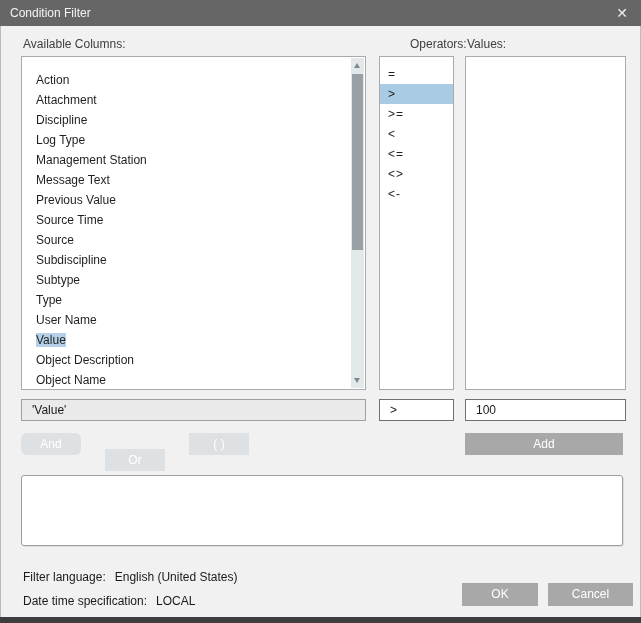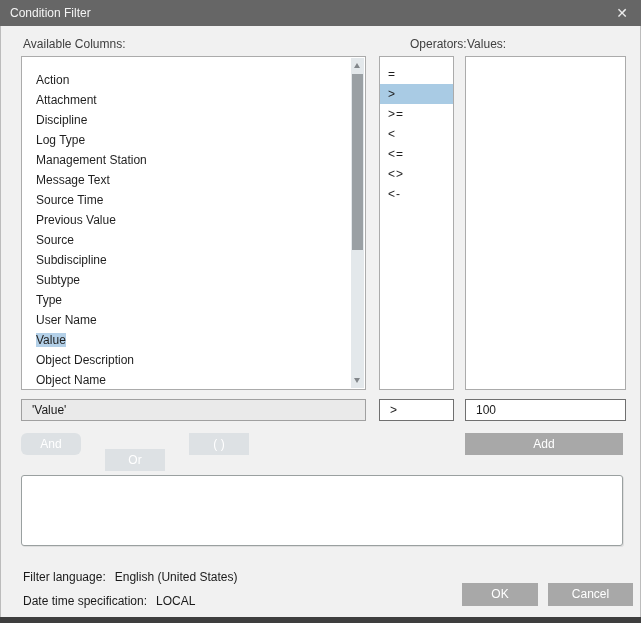--- a/index.html
+++ b/index.html
@@ -74,22 +74,22 @@
     <span class="lbl" style="left:466px; top:10px;">Values:</span>
 
     <div class="listbox collist" style="left:20px; top:30px; width:345px; height:334px;">
       <div class="rows" style="top:13px;">
           <div class="row"><span>Action</span></div>
           <div class="row"><span>Attachment</span></div>
           <div class="row"><span>Discipline</span></div>
           <div class="row"><span>Log Type</span></div>
           <div class="row"><span>Management Station</span></div>
           <div class="row"><span>Message Text</span></div>
+          <div class="row"><span>Previous Value</span></div>
           <div class="row"><span>Source Time</span></div>
-          <div class="row"><span>Previous Value</span></div>
           <div class="row"><span>Source</span></div>
           <div class="row"><span>Subdiscipline</span></div>
           <div class="row"><span>Subtype</span></div>
           <div class="row"><span>Type</span></div>
           <div class="row"><span>User Name</span></div>
           <div class="row sel"><span>Value</span></div>
           <div class="row"><span>Object Description</span></div>
           <div class="row"><span>Object Name</span></div>
         </div>
       <div class="sbar">

